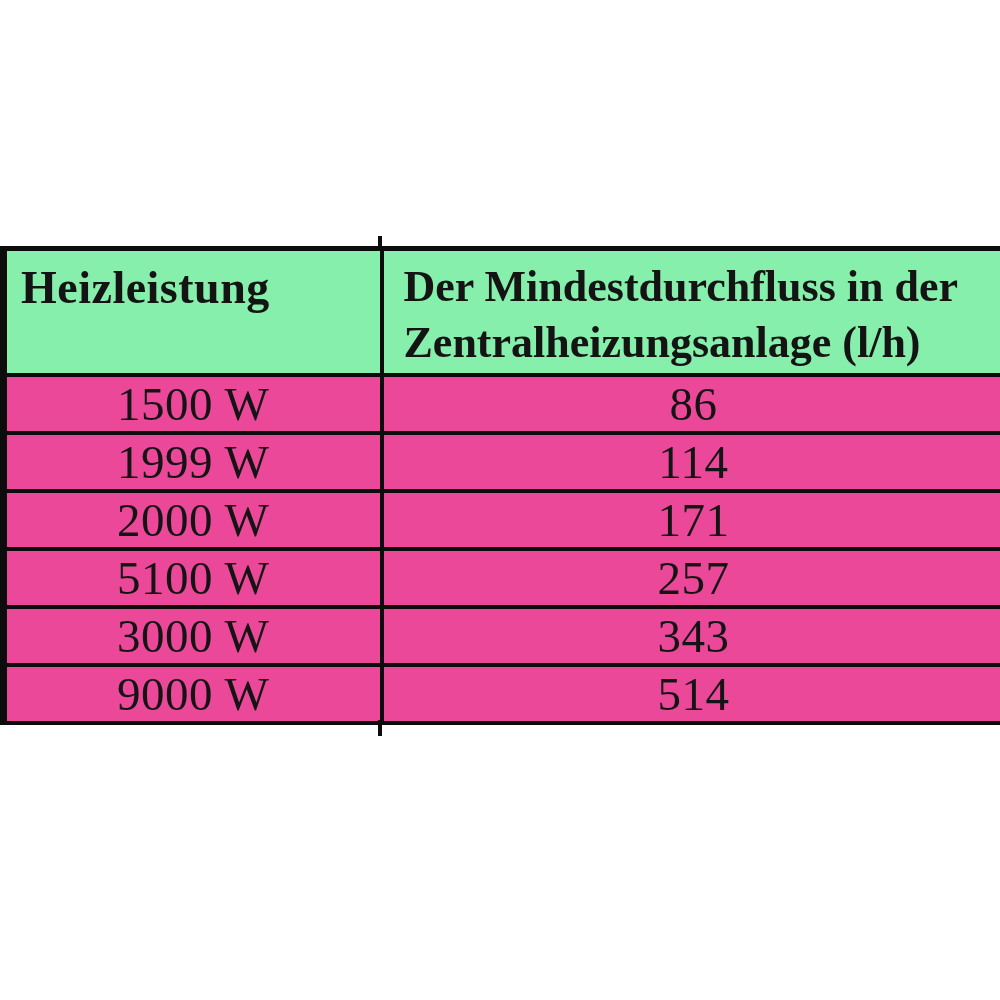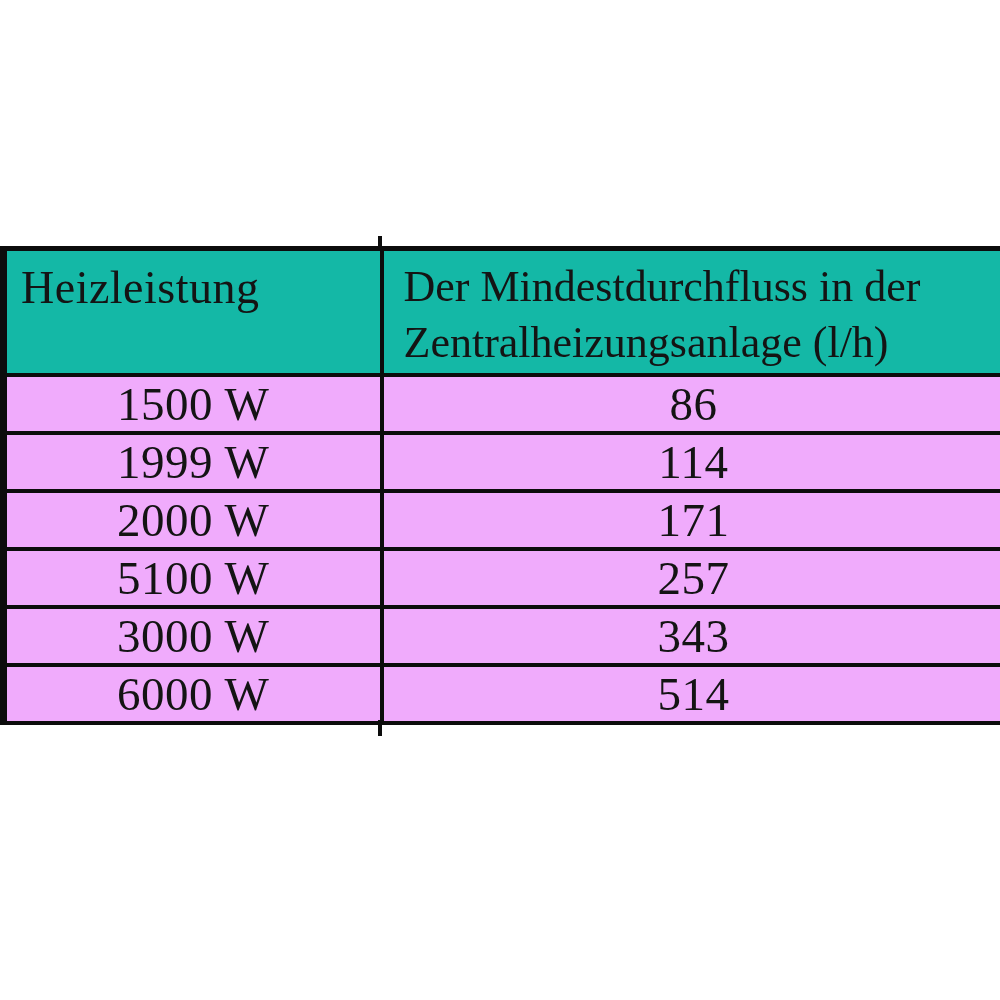--- a/index.html
+++ b/index.html
@@ -34,22 +34,22 @@
     border-top: 4px solid #0c0c0c;
     border-bottom: 4px solid #0c0c0c;
     border-left: none;
     border-right: none;
     padding: 0;
   }
   th:first-child, td:first-child {
     border-right: 4px solid #0c0c0c;
   }
   thead th {
-    background: #14b8a6;
-    font-weight: normal;
+    background: #86efac;
+    font-weight: bold;
     text-align: left;
     vertical-align: top;
     height: 114px;
   }
   th.h-left {
     padding: 8px 0 0 14px;
     font-size: 46px;
     line-height: 58px;
     letter-spacing: 0.5px;
   }
@@ -59,21 +59,21 @@
     line-height: 56px;
   }
   th.h-right .line { display: block; }
   tbody td {
     height: 54px;
     text-align: center;
     vertical-align: middle;
     font-size: 47px;
     line-height: 54px;
     letter-spacing: 0.5px;
-    background: #f0abfc;
+    background: #ec4899;
   }
   .tick {
     position: absolute;
     left: 378px;
     width: 4px;
     background: #0c0c0c;
   }
   .tick-top { top: 236px; height: 12px; }
   .tick-bottom { top: 720px; height: 16px; }
 </style>
@@ -111,21 +111,21 @@
       </tr>
       <tr>
         <td>5100 W</td>
         <td>257</td>
       </tr>
       <tr>
         <td>3000 W</td>
         <td>343</td>
       </tr>
       <tr>
-        <td>6000 W</td>
+        <td>9000 W</td>
         <td>514</td>
       </tr>
     </tbody>
   </table>
 
   <div class="tick tick-top"></div>
   <div class="tick tick-bottom"></div>
 
 </div>
 

